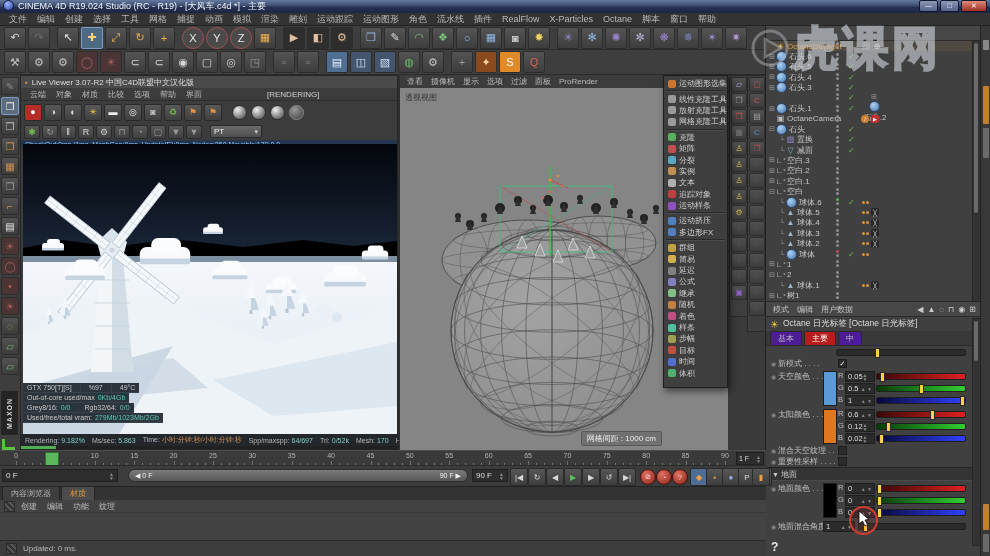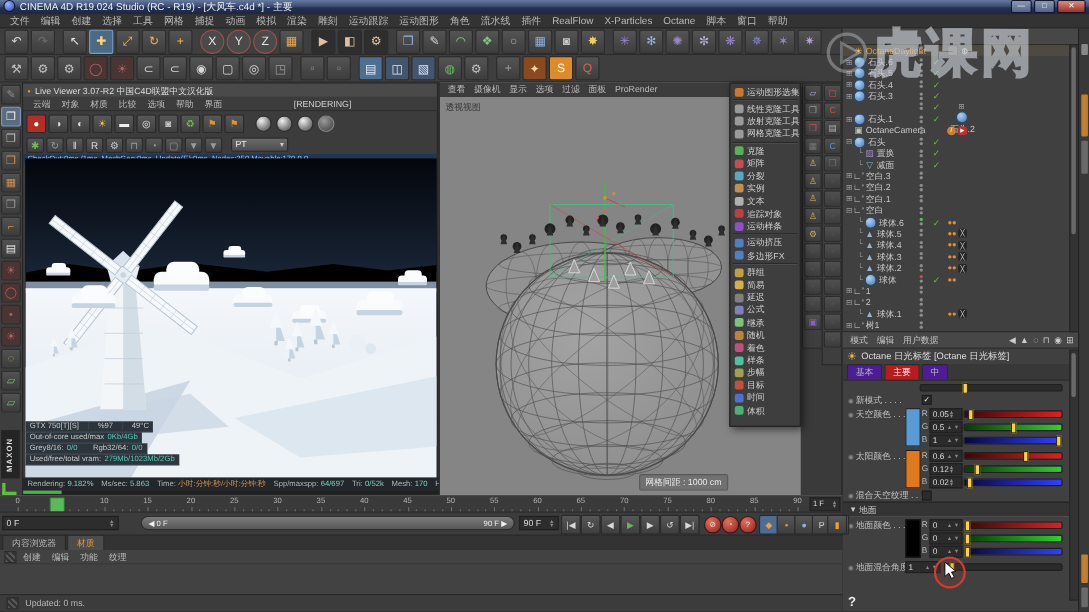--- a/index.html
+++ b/index.html
@@ -1195,20 +1195,24 @@
           <span>0.02</span>
           <span class="stp">▲
 ▼</span>
         </span>
         <span class="amslider" style="left: 110px; width: 88px; top: 28px; background: linear-gradient(to right, rgb(8, 8, 58), rgb(48, 64, 255));">
           <span class="mark" style="left: calc(4% - 2px);"></span>
         </span>
       </div>
       <div class="amrow" style="height: 11px;">
         <span class="amlab">混合天空纹理 . . . .</span>
+        <span class="amchkbox"></span>
+      </div>
+      <div class="amrow" style="height: 11px;">
+        <span class="amlab">重要性采样 . . . .</span>
         <span class="amchkbox"></span>
       </div>
       <div class="amrow amsec" style="height: 12px;">
         <span style="font-size: 7px; margin-right: 2px;">▼ </span>
         <span>地面</span>
       </div>
       <div class="amrow" style="height: 38px; display: block;">
         <span class="amlab" style="position: absolute; left: 0px; top: 2px;">地面颜色 . . .</span>
         <span class="swatch" style="left: 57px; top: 2px; width: 12px; height: 33px; background: rgb(0, 0, 0);"></span>
         <span class="chlet" style="left: 72px; top: 2px;">R</span>
@@ -1379,21 +1383,21 @@
       <div class="ticknum" style="left: 725px;">90</div>
     </div>
   <div id="playhead" style="left:45px"></div>
   <div id="inc-field">
     <span>1 F</span>
       <span class="stp">▲<br>▼</span>
   </div>
 </div>
 
 <div id="transport" class="abs">
-  <div id="cur-field" style="left:2px;width:106px">
+  <div id="cur-field" style="left:2px;width:116px">
     <span>0 F</span>
       <span class="stp">▲<br>▼</span>
   </div>
   <div id="rangeslider">
     <span>◀ 0 F</span>
     <span>90 F ▶</span>
   </div>
   <div id="end-field" style="left:472px;width:36px">
     <span>90 F</span>
       <span class="stp">▲<br>▼</span>

